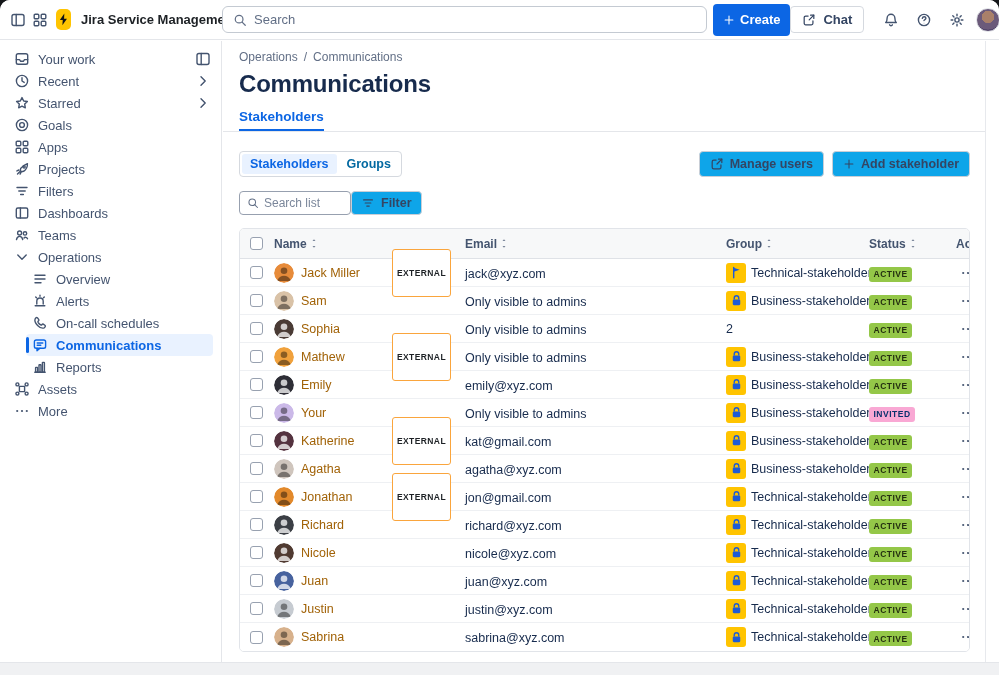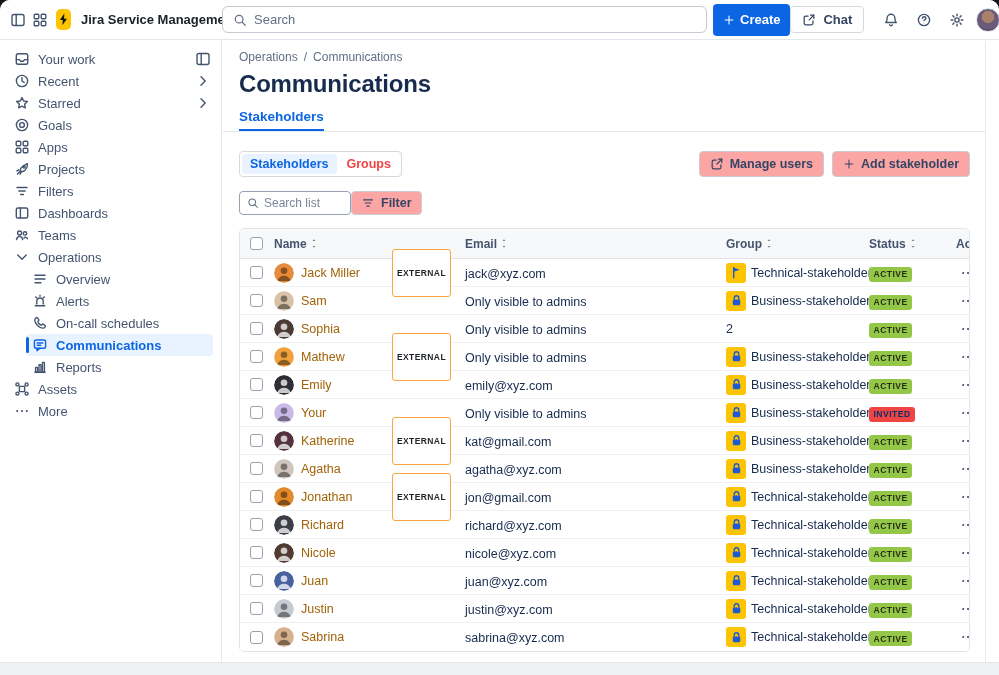--- a/index.html
+++ b/index.html
@@ -37,24 +37,24 @@
   .gutter { position:absolute; top:0; right:0; bottom:0; width:14px; border-left:1px solid #E7E9ED; background:#fff; }
   .content-head { padding:8px 16px 0 16px; border-bottom:1px solid #E4E6EA; }
   .breadcrumb { display:flex; align-items:center; gap:6px; font-size:12px; color:#626F86; height:16px; }
   .breadcrumb a { color:#626F86; text-decoration:none; cursor:pointer; }
   .page-title { font-size:24px; font-weight:700; color:#172B4D; margin-top:5px; letter-spacing:-0.2px; }
   .tab-row { margin-top:9px; }
   .tab { display:inline-block; font-size:13.5px; font-weight:600; color:#0C66E4; padding-bottom:5px; border-bottom:2.5px solid #0C66E4; cursor:pointer; }
 
   .toolbar { margin:19px 29px 0 16px; display:flex; align-items:center; justify-content:space-between; }
   .seg-group { display:inline-flex; border:1px solid #D5D9DF; border-radius:4px; padding:2px; gap:2px; background:#fff; }
-  .seg { height:20px; padding:0 8px; display:flex; align-items:center; font-size:12.5px; font-weight:600; color:#ef4444; border-radius:3px; cursor:pointer; background:transparent; border:none; font-family:inherit; }
+  .seg { height:20px; padding:0 8px; display:flex; align-items:center; font-size:12.5px; font-weight:600; color:#0369a1; border-radius:3px; cursor:pointer; background:transparent; border:none; font-family:inherit; }
   .seg.active { background:#E9F2FF; color:#0C66E4; }
   .btn-row { display:flex; gap:8px; }
-  .std-btn { height:26px; padding:0 10px; background:#fca5a5; border:1px solid #C9CED6; border-radius:4px; font-size:12.5px; font-weight:600; color:#344563; display:flex; align-items:center; gap:6px; cursor:pointer; font-family:inherit; white-space:nowrap; }
+  .std-btn { height:26px; padding:0 10px; background:#0ea5e9; border:1px solid #C9CED6; border-radius:4px; font-size:12.5px; font-weight:600; color:#344563; display:flex; align-items:center; gap:6px; cursor:pointer; font-family:inherit; white-space:nowrap; }
 
   .filter-row { margin:14px 16px 0 16px; display:flex; align-items:center; }
   .search-list { width:112px; height:24px; border:1px solid #97A0AF; border-radius:4px; display:flex; align-items:center; gap:5px; padding:0 7px; color:#626F86; }
   .search-list input { border:none; outline:none; width:70px; font-size:12px; font-family:inherit; background:transparent; color:#172B4D; }
   .search-list input::placeholder { color:#7A869A; }
   .filter-btn { height:24px; padding:0 9px; }
 
   
   .table { margin:13px 29px 0 16px; border:1px solid #E1E4E9; border-radius:5px; overflow:hidden; }
   .t-head { height:30px; background:#F7F8F9; display:flex; align-items:center; border-bottom:1px solid #DFE2E7; }
@@ -673,21 +673,21 @@
             <div class="col-email"><span class="r-email">Only visible to admins</span></div>
             <div class="col-group">
               <span class="grp-ic" style="background:#FFC400">
                 <svg viewBox="0 0 16 16">
                   <rect x="4" y="7" width="8" height="6" rx="1.2" fill="#1D5BD6"></rect>
                   <path d="M5.6 7V5.4a2.4 2.4 0 0 1 4.8 0V7" stroke="#1D5BD6" stroke-width="1.5" fill="none"></path>
                 </svg>
               </span>
               <span class="r-group-txt">Business-stakeholders</span>
             </div>
-            <div class="col-status"><span class="badge" style="background:#ef4444;color:#09326C">INVITED</span></div>
+            <div class="col-status"><span class="badge" style="background:#f9a8d4;color:#09326C">INVITED</span></div>
             <div class="col-actions">
               <button class="dots-btn">
                 <span class="icn s16">
                   <svg viewBox="0 0 16 16">
                     <circle cx="3.2" cy="8" r="1.1" fill="currentColor"></circle>
                     <circle cx="8" cy="8" r="1.1" fill="currentColor"></circle>
                     <circle cx="12.8" cy="8" r="1.1" fill="currentColor"></circle>
                   </svg>
                 </span>
               </button>

